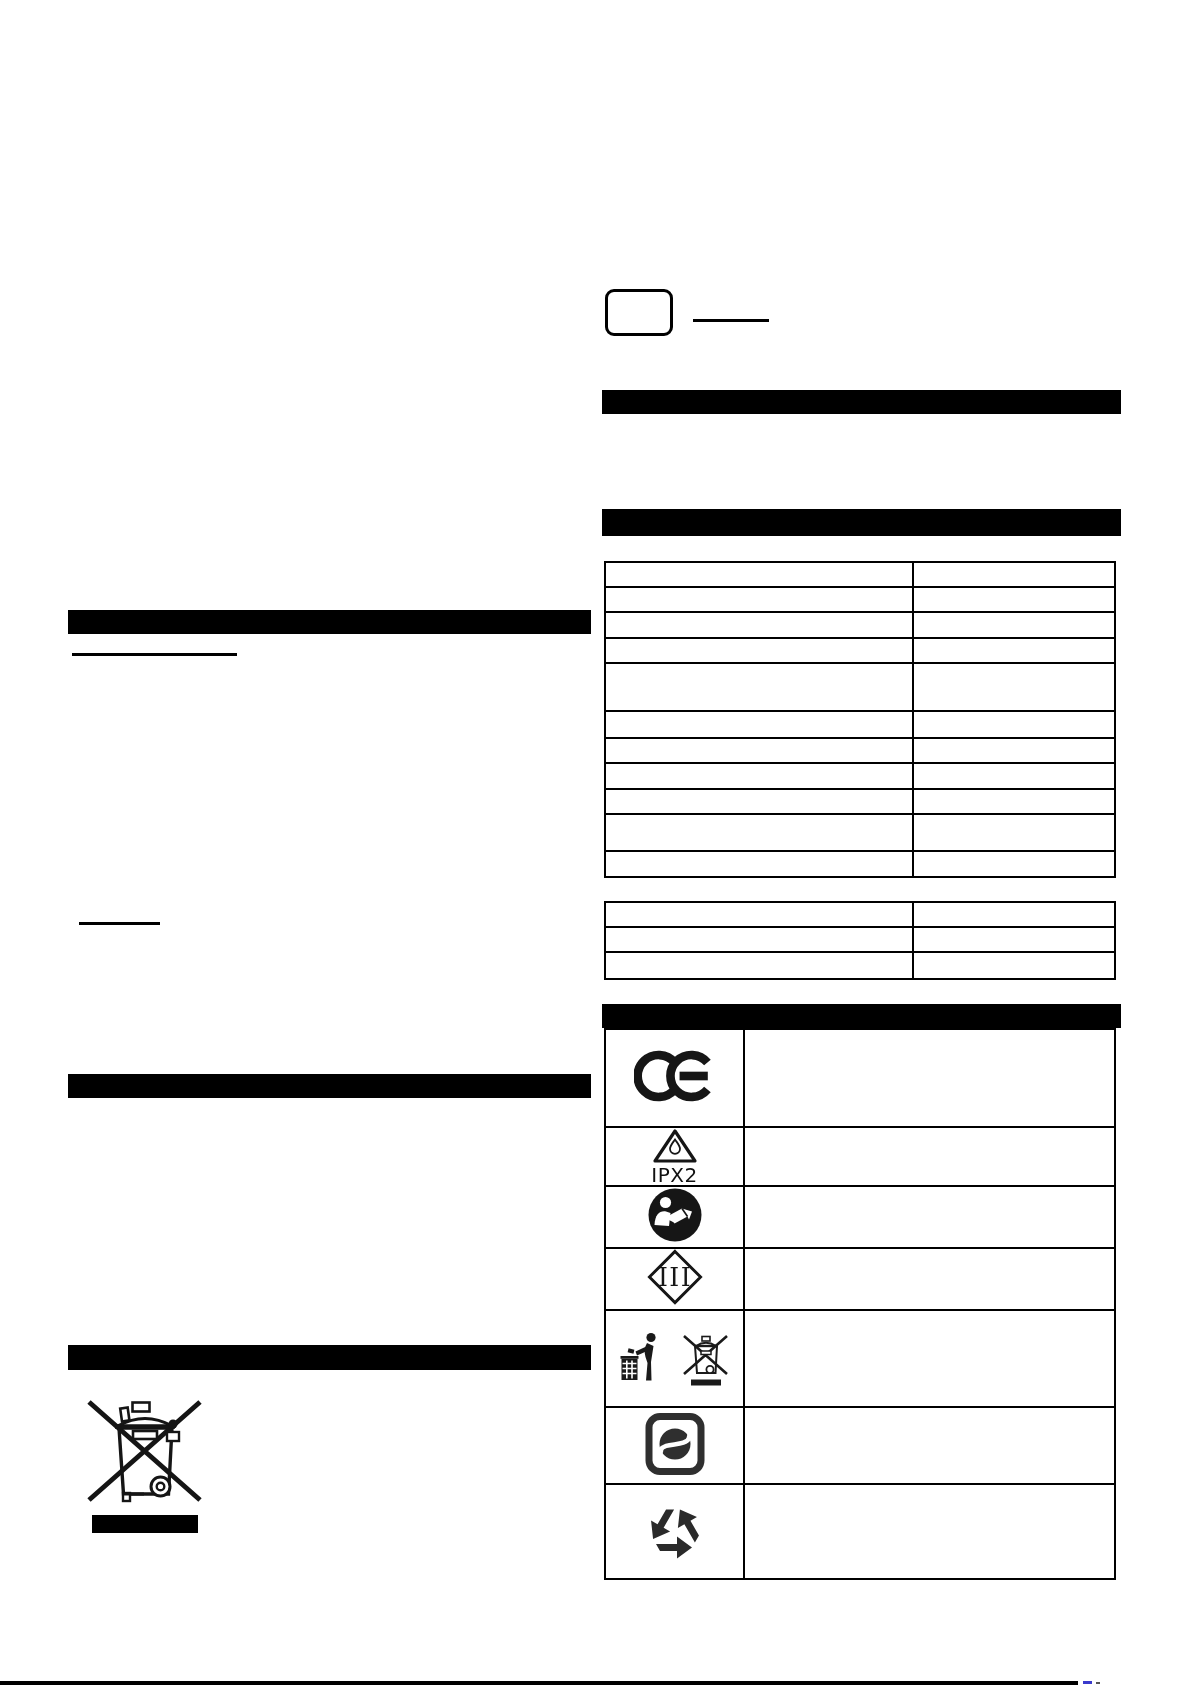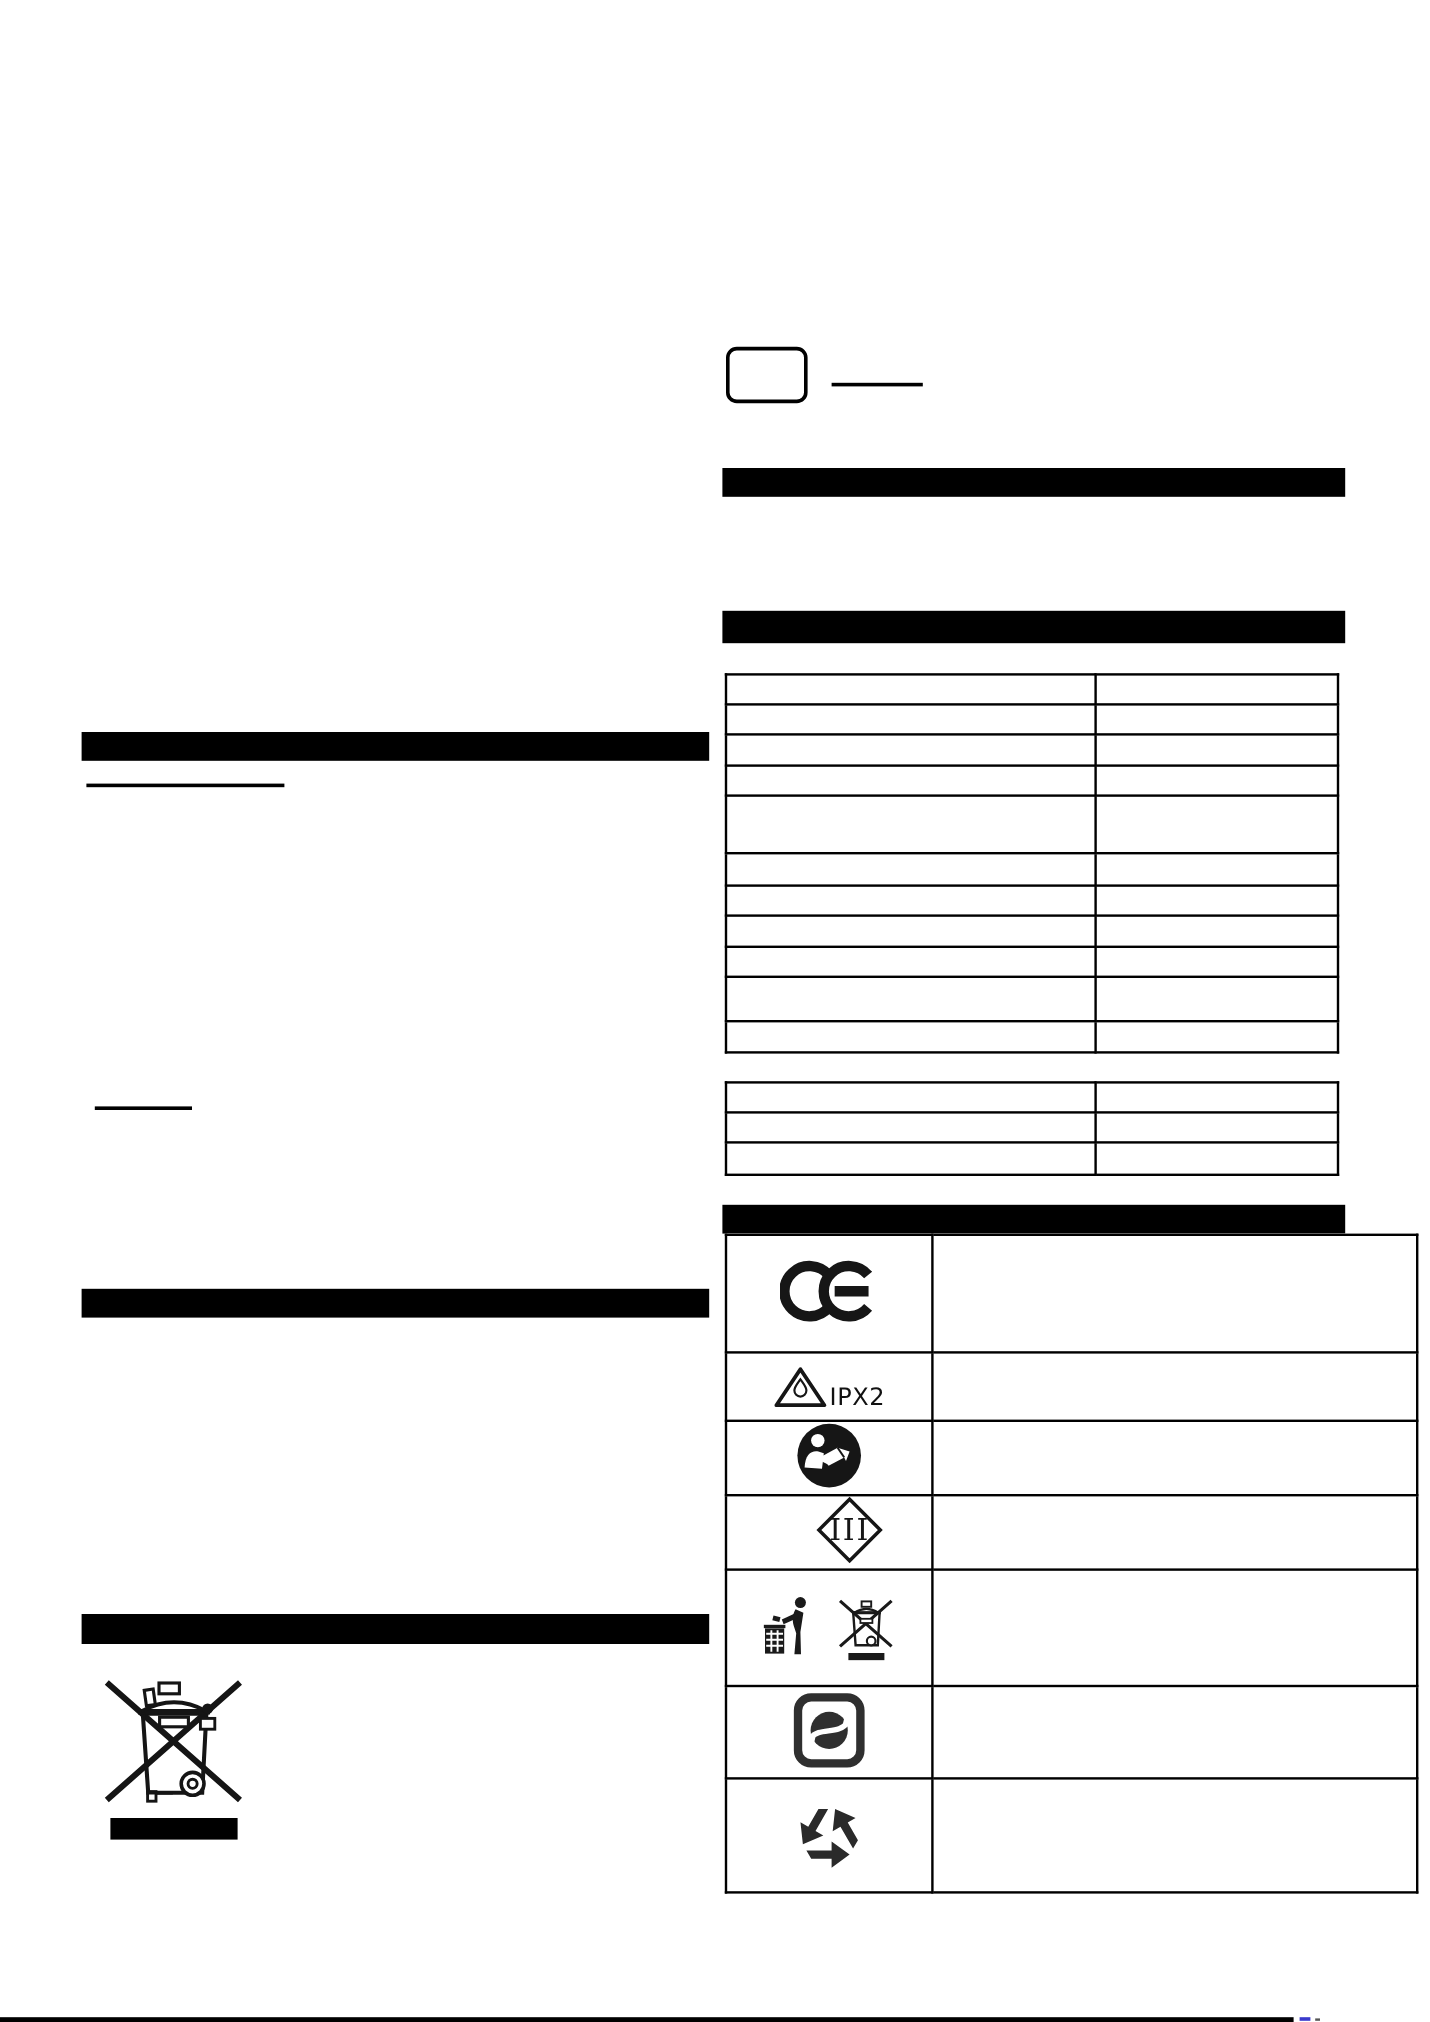--- a/index.html
+++ b/index.html
@@ -31,26 +31,26 @@
   .spec1 tr:nth-child(10) td{height:35px;}
   .spec1 tr:nth-child(11) td{height:24px;}
   .spec2 td{height:23px;}
   .spec2 tr:nth-child(3) td{height:25px;}
 
   .sym td.icon-cell{width:137px;text-align:center;}
   .sym td.desc-cell{width:369px;}
   .sym tr:nth-child(1) td{height:96px;}
   .sym tr:nth-child(2) td{height:55px;}
   .sym tr:nth-child(3) td{height:57px;}
-  .sym tr:nth-child(4) td{height:56px;padding-left:33px;}
+  .sym tr:nth-child(4) td{height:56px;}
   .sym tr:nth-child(5) td{height:95px;}
   .sym tr:nth-child(6) td{height:75px;}
   .sym tr:nth-child(7) td{height:93px;}
 
-  .icon-stack{display:flex;flex-direction:row;align-items:flex-end;justify-content:center;gap:1px;}
+  .icon-stack{display:flex;flex-direction:column;align-items:center;justify-content:center;gap:1px;}
   .ipx2-text{font-family:"DejaVu Sans",sans-serif;font-size:20px;color:#111;letter-spacing:0.5px;line-height:1;}
   .pair{display:flex;align-items:flex-end;justify-content:center;gap:22px;}
 
   .weee-bar{position:absolute;left:92px;top:1515px;width:106px;height:18px;background:#000;}
 
   .footer-rule{position:absolute;left:0;top:1681px;width:1078px;height:4px;background:#000;}
   .footer-accent{position:absolute;left:1083px;top:1681px;width:9px;height:3px;}
   .footer-dot{position:absolute;left:1096px;top:1682px;width:4px;height:2px;}
 </style>
 </head>

